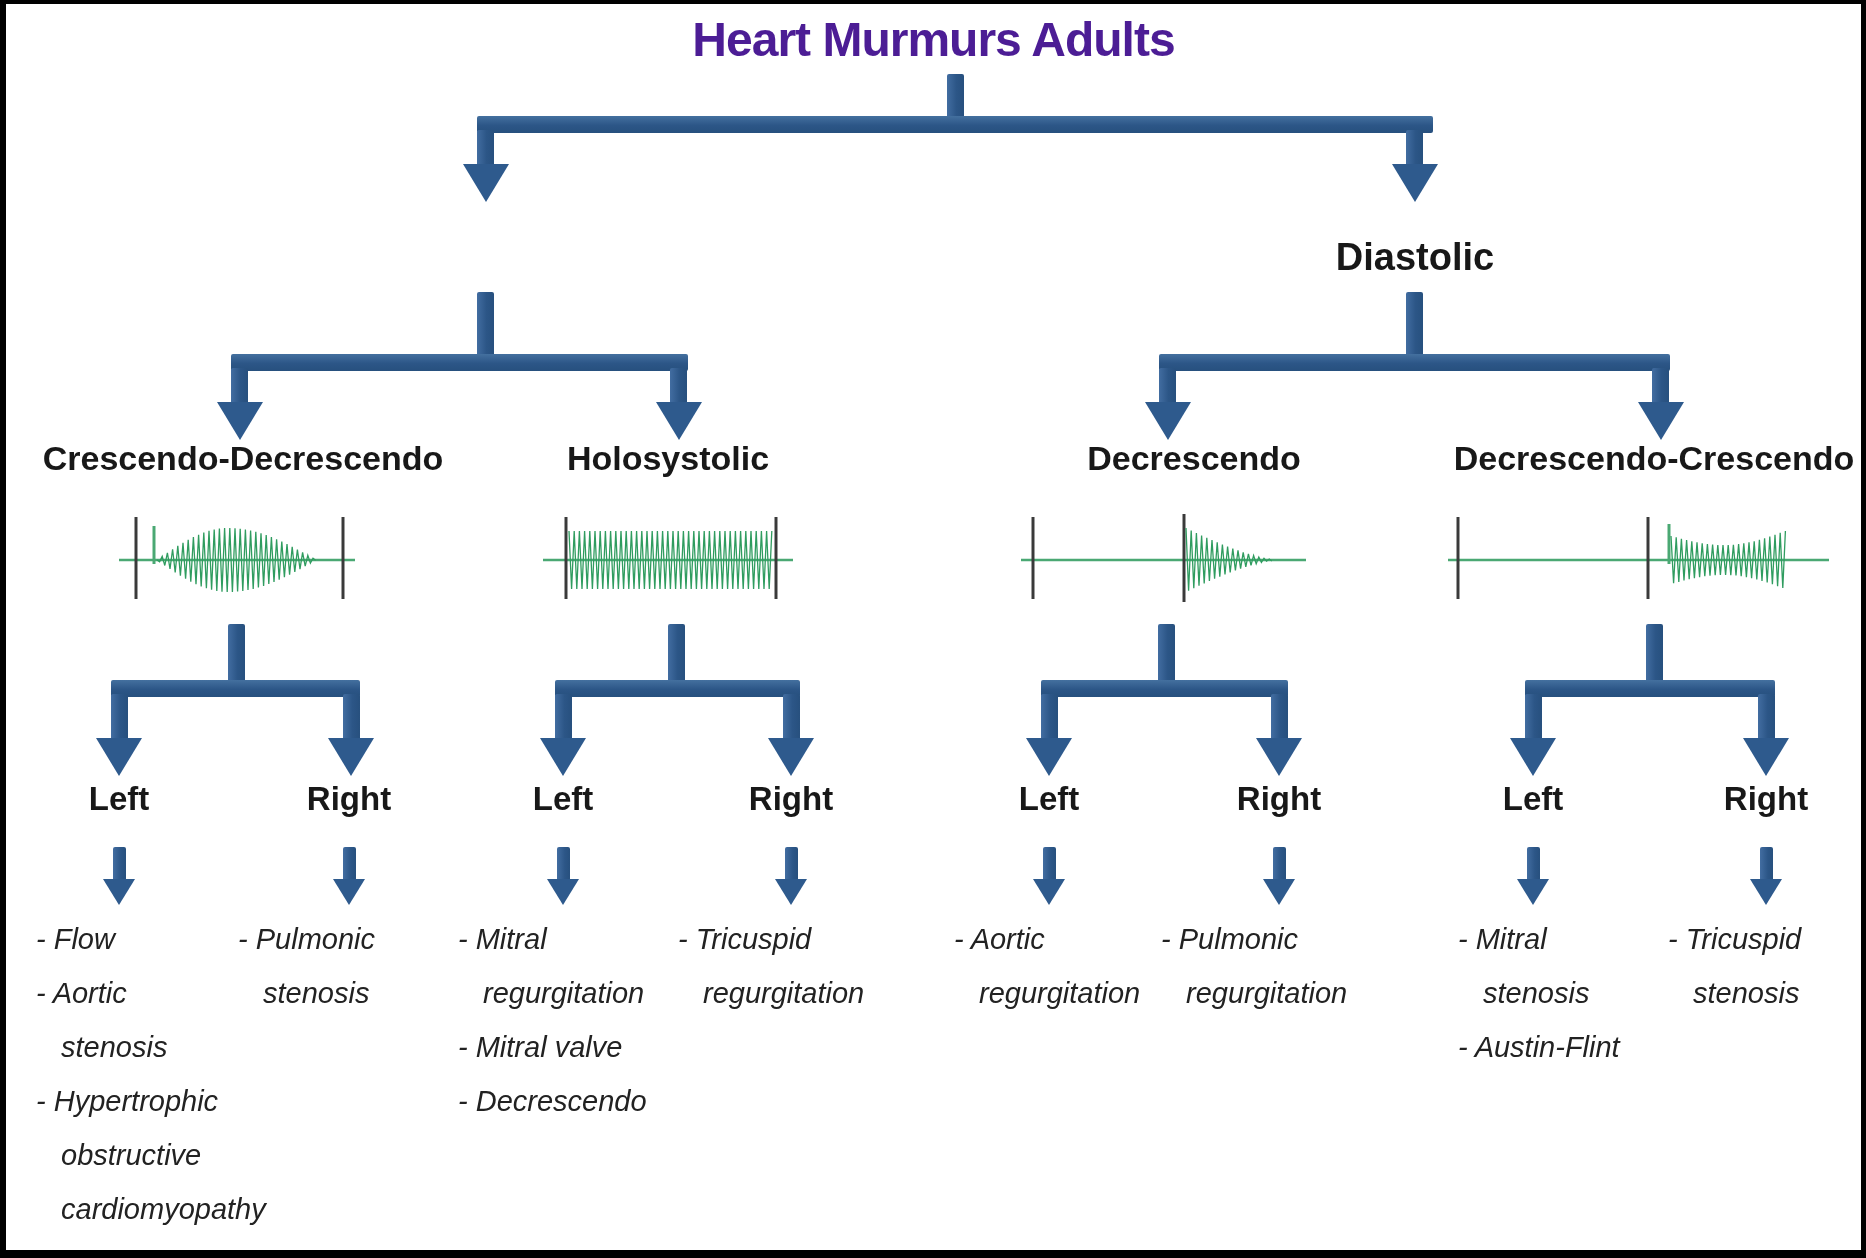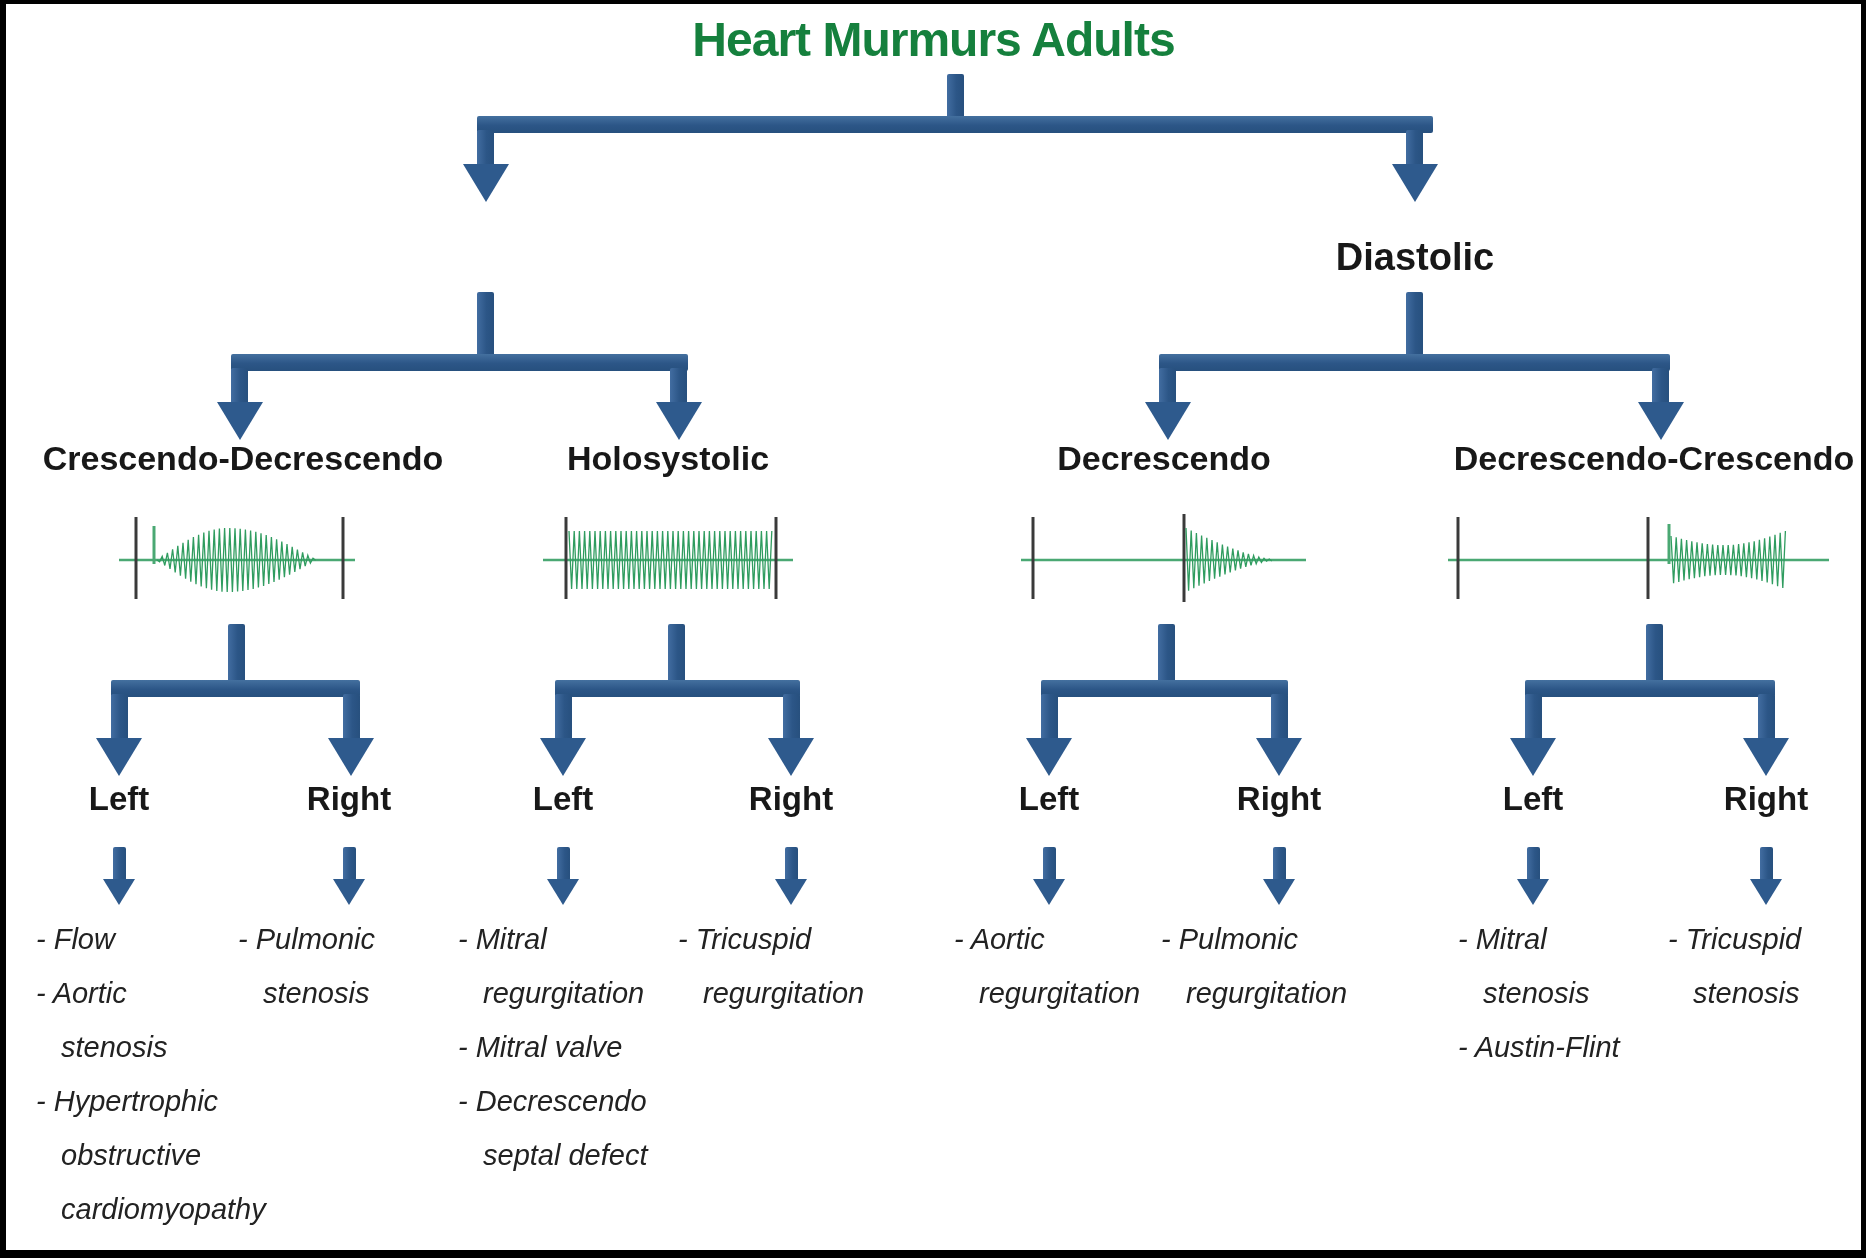--- a/index.html
+++ b/index.html
@@ -1,20 +1,20 @@
 <!DOCTYPE html>
 <html><head>
 <meta charset="utf-8">
 <style>
   html,body{margin:0;padding:0;background:#000;}
   .page{position:relative;width:1866px;height:1258px;background:#000;overflow:hidden;
         font-family:"Liberation Sans",sans-serif;color:#1c1c1c;}
   .canvas{position:absolute;left:6px;top:4px;width:1855px;height:1246px;background:#ffffff;overflow:hidden;}
   .title{position:absolute;left:0;right:0;top:8px;text-align:center;
-         font-size:48px;font-weight:700;letter-spacing:-1px;color:#15803d;}
+         font-size:48px;font-weight:700;letter-spacing:-1px;color:#4c1d95;}
   .lvl1-label{position:absolute;width:300px;text-align:center;top:232px;
               font-size:38px;font-weight:700;color:#181818;white-space:nowrap;}
   .branch-label{position:absolute;width:500px;text-align:center;top:435px;
                 font-size:34px;font-weight:700;color:#181818;white-space:nowrap;}
   .side-label{position:absolute;width:200px;text-align:center;top:776px;
               font-size:33px;font-weight:700;color:#181818;}
   .stem{position:absolute;width:17px;background:linear-gradient(90deg,#426da1,#2c5687 55%,#27507e);border-radius:2px;}
   .hbar{position:absolute;height:17px;background:linear-gradient(180deg,#44709f,#2c5687 55%,#27507e);border-radius:2px;}
   .ahead{position:absolute;width:0;height:0;
          border-left:23px solid transparent;border-right:23px solid transparent;
@@ -115,32 +115,31 @@
           <div class="ahead" style="left:534px;top:734px;"></div>
           <div class="ahead" style="left:762px;top:734px;"></div>
           <div class="side-label" style="left:457px;">Left</div>
           <div class="sstem" style="left:550.5px;top:843px;height:34px;"></div>
           <div class="sahead" style="left:541px;top:875px;"></div>
           <div class="mlist" style="left:452px;">
             <div class="mline">- Mitral</div>
             <div class="mline cont">regurgitation</div>
             <div class="mline">- Mitral valve</div>
             <div class="mline">- Decrescendo</div>
-            <div class="mline cont">septal defect</div>
           </div>
           <div class="side-label" style="left:685px;">Right</div>
           <div class="sstem" style="left:778.5px;top:843px;height:34px;"></div>
           <div class="sahead" style="left:769px;top:875px;"></div>
           <div class="mlist" style="left:672px;">
             <div class="mline">- Tricuspid</div>
             <div class="mline cont">regurgitation</div>
           </div>
         </div>
         <div>
-          <div class="branch-label" style="left:908px;">Decrescendo</div>
+          <div class="branch-label" style="left:938px;">Decrescendo</div>
           <div class="wave" style="left:1013px;width:290px;"><svg width="290" height="92" viewBox="0 0 290 92">
               <line x1="2" y1="48" x2="287" y2="48" stroke="#4aa873" stroke-width="2.4"></line>
               <line x1="14" y1="5" x2="14" y2="87" stroke="#3a3a3a" stroke-width="3"></line>
               <line x1="165" y1="2" x2="165" y2="90" stroke="#3a3a3a" stroke-width="3"></line>
               <polyline points="167,16 169.6,78.73027851291755 172.2,18.525983278180266 174.79999999999998,76.23148793147081 177.39999999999998,20.997020008770743 179.99999999999997,73.78879657989246 182.59999999999997,23.41074134769848 185.19999999999996,71.40470607458498 187.79999999999995,25.764500519450745 190.39999999999995,69.08202238879446 192.99999999999994,28.055316370911676 195.59999999999994,66.82392013796955 198.19999999999993,30.27979980169704 200.79999999999993,64.63402721672634 203.39999999999992,32.43405584175581 205.99999999999991,62.5165387909743 208.5999999999999,34.51355006035429 211.1999999999999,60.476375008930006 213.7999999999999,36.5129208753097 216.3999999999999,58.51940636452498 218.9999999999999,38.42570627283756 221.59999999999988,56.652788753481516 224.19999999999987,40.243927889448344 226.79999999999987,54.88548707106474 229.39999999999986,41.95742118012435 231.99999999999986,53.229148189619906 234.59999999999985,43.552672653739826 237.19999999999985,51.699690326498306 239.79999999999984,45.010578080188694 242.39999999999984,50.320591017358595 244.99999999999983,46.30137163920323 247.59999999999982,49.13125677338627 250.19999999999982,47 252.7999999999998,49" fill="none" stroke="#2f9c5f" stroke-width="1.3"></polyline>
             </svg></div>
           <div class="stem" style="left:1151.5px;top:620px;height:62px;"></div>
           <div class="hbar" style="left:1034.5px;top:676px;width:247px;"></div>
           <div class="stem" style="left:1034.5px;top:690px;height:46px;"></div>
           <div class="stem" style="left:1264.5px;top:690px;height:46px;"></div>

